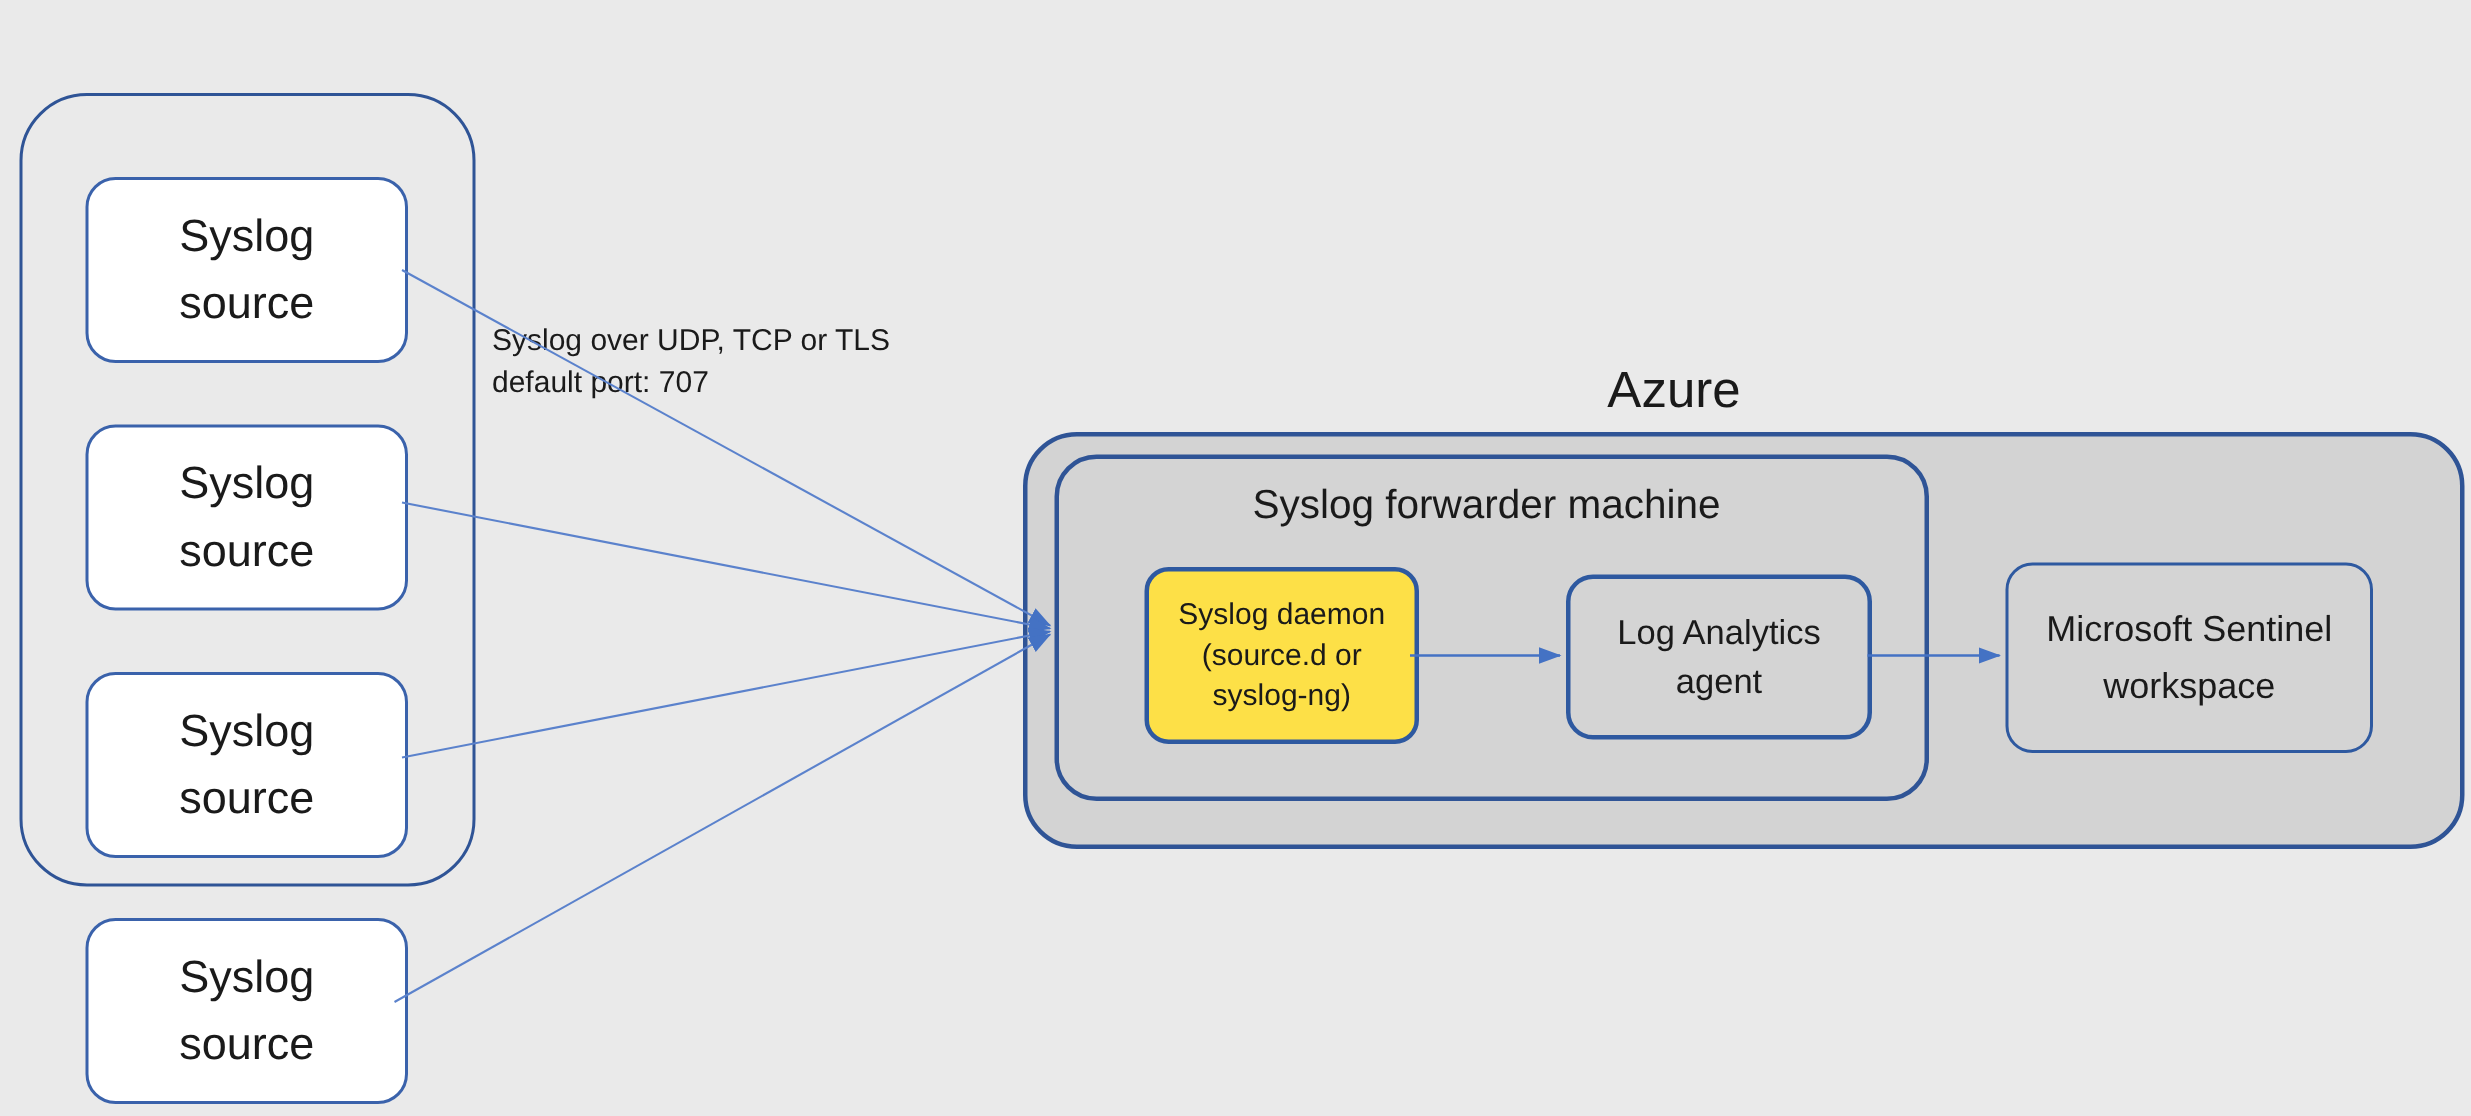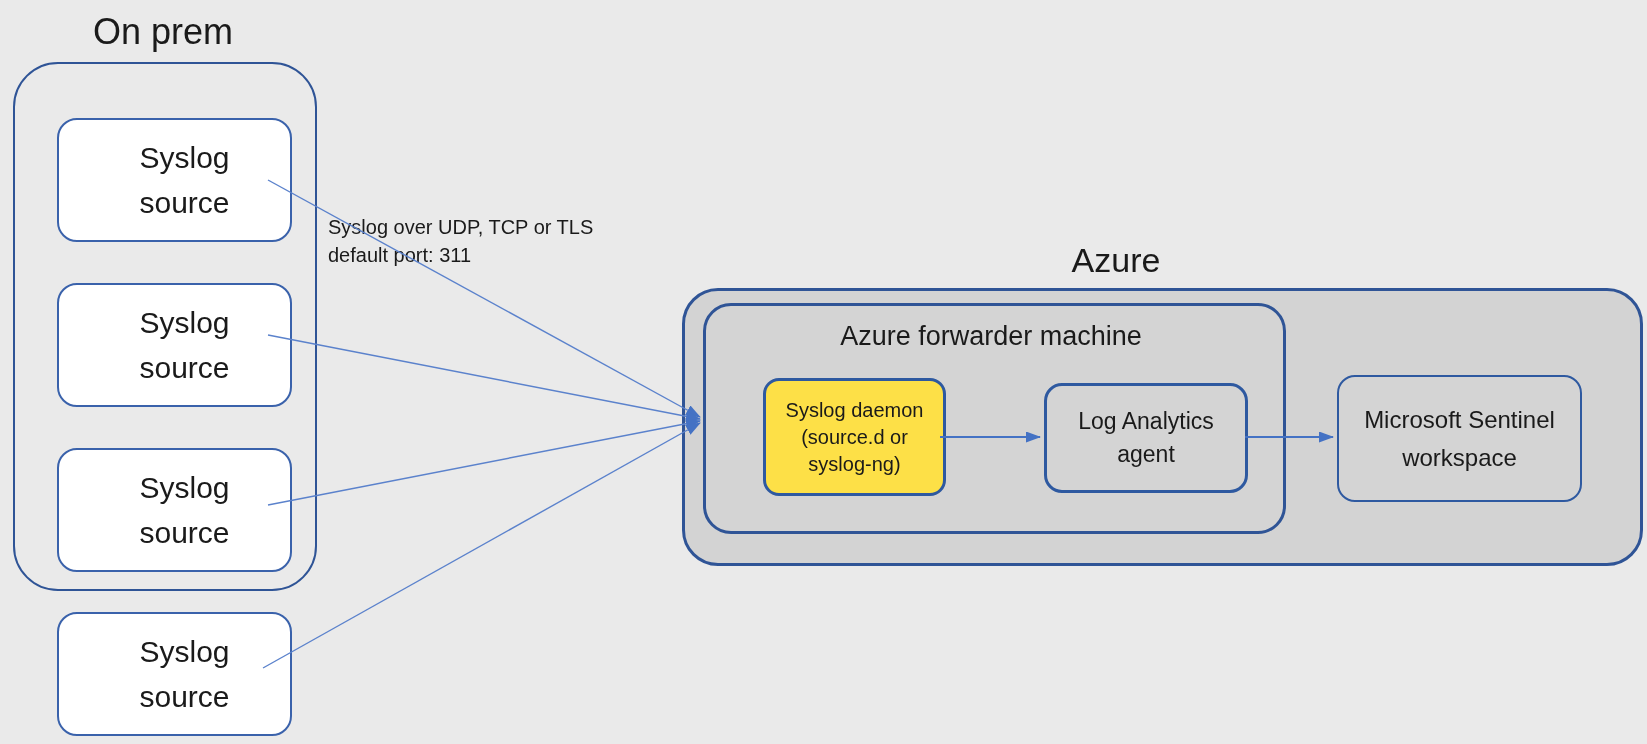--- a/index.html
+++ b/index.html
@@ -23,21 +23,21 @@
   }
   .forwarder-container{
     left:703px;top:303px;width:577px;height:225px;
     background:#d4d4d4;border:3px solid #2f5496;border-radius:28px;z-index:2;
   }
   .forwarder-title{left:791px;top:318px;width:400px;font-size:27px;line-height:36px;text-align:center;z-index:3;}
 
   .node{display:flex;flex-direction:column;align-items:center;justify-content:center;text-align:center;z-index:3;}
   .source-box{
     left:57px;width:211px;height:120px;background:#ffffff;
-    border:2px solid #3a62ab;border-radius:20px;font-size:30px;line-height:45px;padding-left:20px;
+    border:2px solid #3a62ab;border-radius:20px;font-size:30px;line-height:45px;
   }
   .source-box .wrap{display:block;width:130px;text-align:center;}
   .src1{top:118px;} .src2{top:283px;} .src3{top:448px;} .src4{top:612px;}
 
   .daemon-box{
     left:763px;top:378px;width:177px;height:112px;background:#fde047;
     border:3px solid #2e59a0;border-radius:16px;font-size:20px;line-height:27px;
   }
   .agent-box{
     left:1044px;top:383px;width:198px;height:104px;background:#d4d4d4;
@@ -53,60 +53,59 @@
   .tcp-edge-label{left:915px;top:452px;width:150px;font-size:19px;line-height:27px;}
   .edge-label span{display:block;}
 
   .connectors{position:absolute;left:0;top:0;z-index:4;pointer-events:none;}
 </style>
 </head>
 <body>
 
 <div class="canvas">
 
-  <div class="abs ctitle onprem-title">On prem</div>
   <div class="abs onprem-container"></div>
 
   <div class="abs node source-box src1">
     <span class="wrap">Syslog source</span>
   </div>
   <div class="abs node source-box src2">
     <span class="wrap">Syslog source</span>
   </div>
   <div class="abs node source-box src3">
     <span class="wrap">Syslog source</span>
   </div>
   <div class="abs node source-box src4">
     <span class="wrap">Syslog source</span>
   </div>
 
   <div class="abs ctitle azure-title">Azure</div>
   <div class="abs azure-container"></div>
   <div class="abs forwarder-container"></div>
-  <div class="abs forwarder-title">Azure forwarder machine</div>
+  <div class="abs forwarder-title">Syslog forwarder machine</div>
 
   <div class="abs node daemon-box">
     <span>Syslog daemon</span>
     <span>(source.d or</span>
     <span>syslog-ng)</span>
   </div>
 
   <div class="abs node agent-box">
     <span>Log Analytics</span>
     <span>agent</span>
   </div>
 
   <div class="abs node sentinel-box">
     <span>Microsoft Sentinel</span>
     <span>workspace</span>
   </div>
 
   <div class="abs edge-label syslog-edge-label">
     <span>Syslog over UDP, TCP or TLS</span>
-    <span>default port: 311</span>
+    <span>default port: 707</span>
   </div>
 
   <svg class="connectors" width="1647" height="744" viewBox="0 0 1647 744" aria-hidden="true">
     <defs>
       <marker id="arrowhead" markerUnits="userSpaceOnUse" markerWidth="17" markerHeight="13" refX="14" refY="5.5" orient="auto">
         <path d="M0,0 L15,5.5 L0,11 Z" fill="#4472c4"></path>
       </marker>
     </defs>
     <line x1="268" y1="180" x2="700" y2="417" stroke="#5b82cc" stroke-width="1.4" marker-end="url(#arrowhead)"></line>
     <line x1="268" y1="335" x2="700" y2="419" stroke="#5b82cc" stroke-width="1.4" marker-end="url(#arrowhead)"></line>

